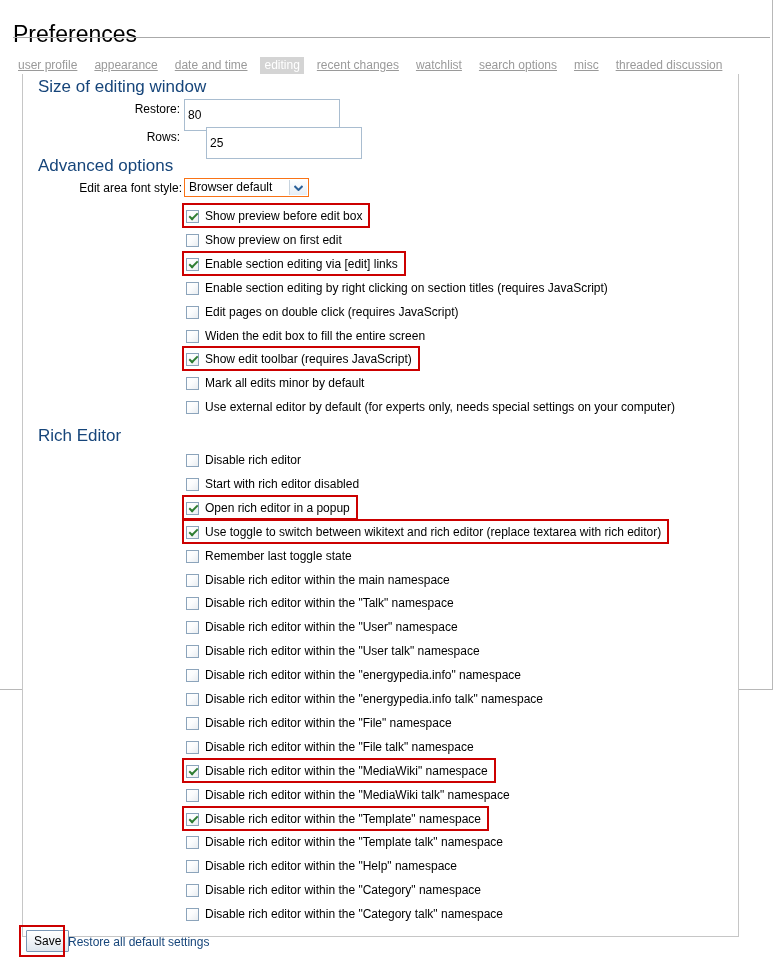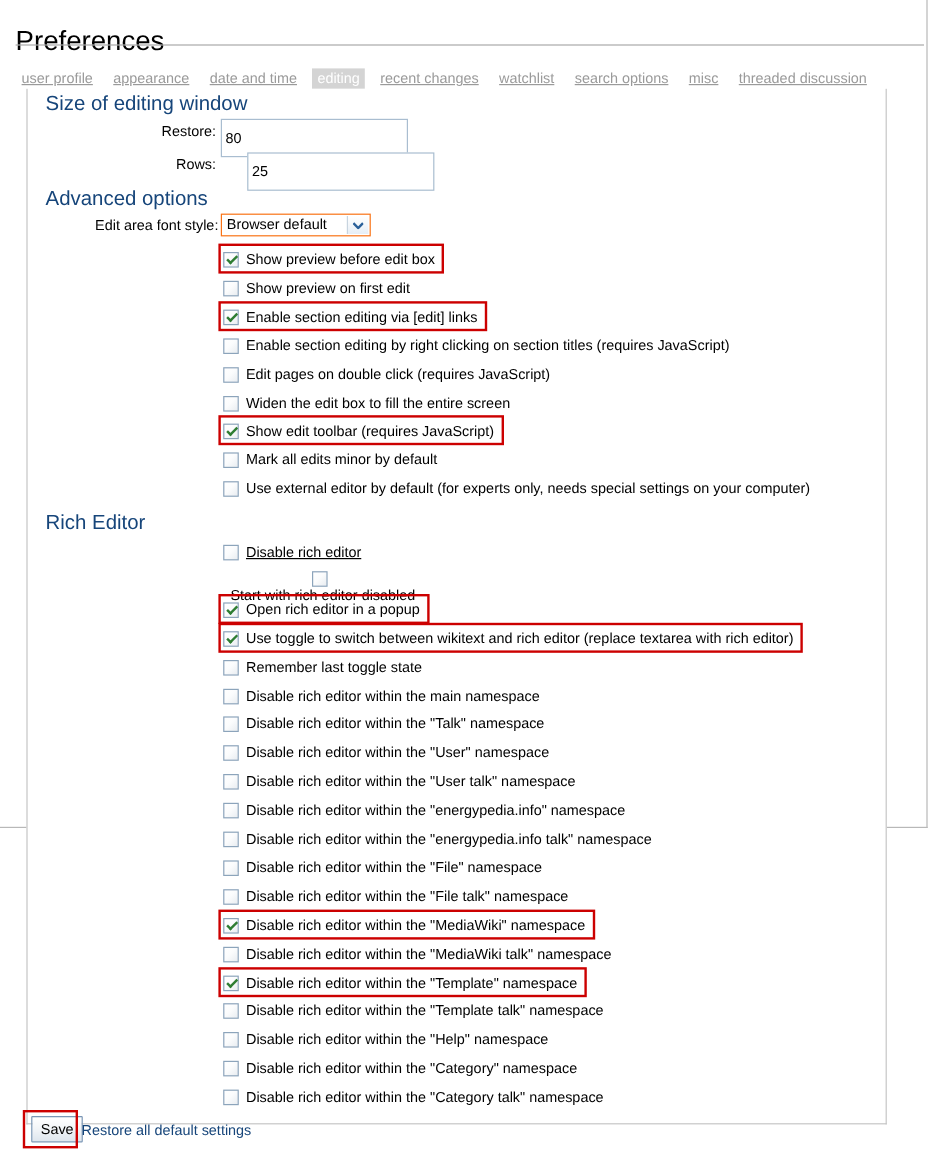--- a/index.html
+++ b/index.html
@@ -300,25 +300,25 @@
       </div>
       <div class="hl" style="left: 182px; top: 346px; width: 238px; height: 25px;"></div>
       <div class="cb-row" style="left: 186px; top: 375px;">
         <span class="cbox"></span>
         <span class="cb-label">Mark all edits minor by default</span>
       </div>
       <div class="cb-row" style="left: 186px; top: 399px;">
         <span class="cbox"></span>
         <span class="cb-label">Use external editor by default (for experts only, needs special settings on your computer)</span>
       </div>
-      <div class="cb-row" style="left: 186px; top: 452px; text-decoration: underline;">
+      <div class="cb-row" style="left: 186px; top: 452px;">
         <span class="cbox"></span>
         <span class="cb-label">Disable rich editor</span>
       </div>
-      <div class="cb-row" style="left: 186px; top: 476px; flex-direction: column;">
+      <div class="cb-row" style="left: 186px; top: 476px;">
         <span class="cbox"></span>
         <span class="cb-label">Start with rich editor disabled</span>
       </div>
       <div class="cb-row" style="left: 186px; top: 500px;">
         <span class="cbox checked"></span>
         <span class="cb-label">Open rich editor in a popup</span>
       </div>
       <div class="hl" style="left: 182px; top: 495px; width: 176px; height: 25px;"></div>
       <div class="cb-row" style="left: 186px; top: 524px;">
         <span class="cbox checked"></span>

